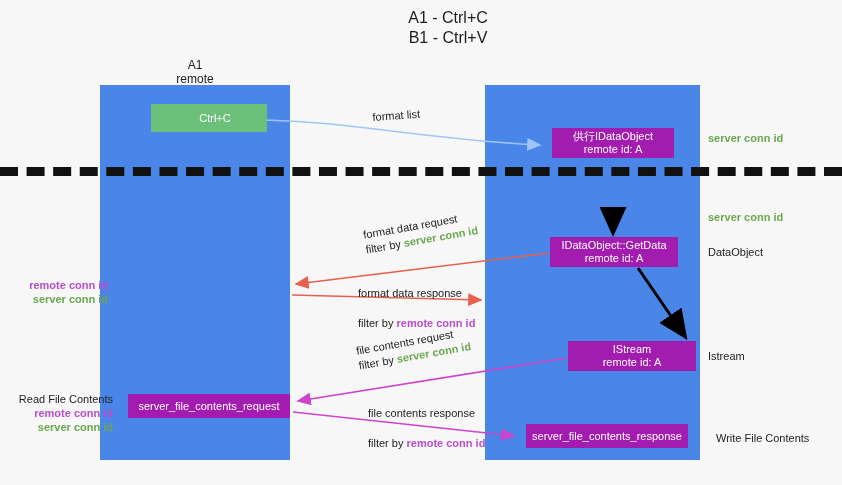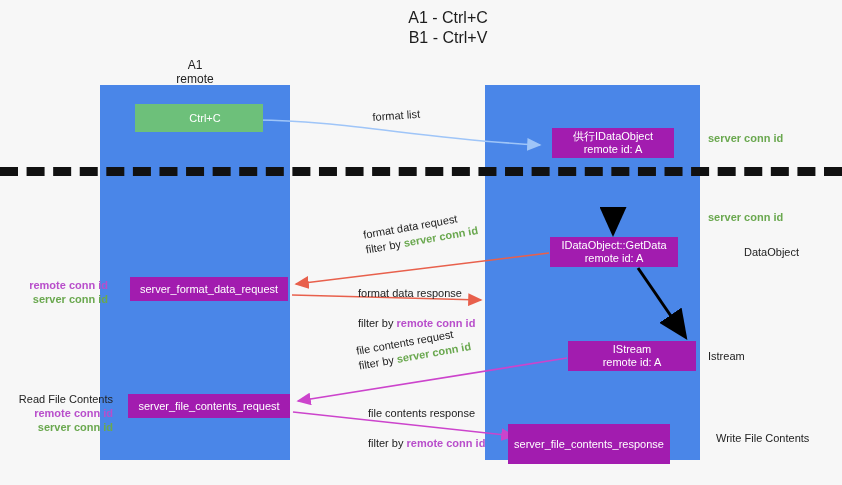--- a/index.html
+++ b/index.html
@@ -50,39 +50,39 @@
     align-items:center;justify-content:center;
     text-align:center;
     font-size:11px;line-height:13px;
     color:#ffffff;
     white-space:pre;
     padding:2px 4px;
   }
   .box.green{background:#6dc07a;}
   .box.orange{background:#a21caf;}
 
-  #box-ctrlc{left:135px;top:104px;width:128px;height:28px;padding-left:16px;}
+  #box-ctrlc{left:151px;top:104px;width:116px;height:28px;padding-left:16px;}
   #box-idataobject{left:552px;top:128px;width:122px;height:30px;}
   #box-ctrlv{left:555px;top:180px;width:118px;height:26px;}
   #box-getdata{left:550px;top:237px;width:128px;height:30px;}
   #box-fmt-req{left:130px;top:277px;width:158px;height:24px;}
   #box-fmt-resp{left:489px;top:288px;width:158px;height:24px;}
   #box-istream{left:568px;top:341px;width:128px;height:30px;}
   #box-file-req{left:128px;top:394px;width:162px;height:24px;}
-  #box-file-resp{left:508px;top:424px;width:162px;height:40px;}
+  #box-file-resp{left:526px;top:424px;width:162px;height:24px;}
 
   
   .note{font-size:11px;line-height:14px;white-space:pre;}
   .green-t{color:#6aa84f;font-weight:bold;}
   .purple-t{color:#b84ecb;font-weight:bold;}
   .dark-t{color:#222;}
 
   #note-srv1{left:708px;top:131px;}
   #note-srv2{left:708px;top:210px;}
-  #note-dataobject{left:708px;top:245px;margin-left:36px;}
+  #note-dataobject{left:708px;top:245px;}
   #note-istream{left:708px;top:349px;}
   #note-write{left:708px;top:431px;margin-left:8px;}
 
   #note-left-1{left:8px;top:278px;width:100px;text-align:right;}
   #note-left-2{left:8px;top:392px;width:105px;text-align:right;}
   #note-left-2 .hdr{color:#222;font-weight:normal;}
 
   
   .elabel{
     font-size:11px;line-height:15px;
@@ -143,21 +143,20 @@
     <path d="M293,412 L514,436" fill="none" stroke="#cc44cc" stroke-width="1.6" marker-end="url(#ah-mag)"></path>
   </svg>
 
   <div id="divider" class="abs"></div>
 
   <div id="box-ctrlc" class="abs box green">Ctrl+C</div>
   <div id="box-idataobject" class="abs box orange">供行IDataObject
 remote id: A</div>
   <div id="box-getdata" class="abs box orange">IDataObject::GetData
 remote id: A</div>
-  <div id="box-fmt-req" class="abs box orange">server_format_data_request</div>
   <div id="box-istream" class="abs box orange">IStream
 remote id: A</div>
   <div id="box-file-req" class="abs box orange">server_file_contents_request</div>
   <div id="box-file-resp" class="abs box orange">server_file_contents_response</div>
 
   <div id="note-srv1" class="abs note green-t">server conn id</div>
   <div id="note-srv2" class="abs note green-t">server conn id</div>
   <div id="note-dataobject" class="abs note dark-t">DataObject</div>
   <div id="note-istream" class="abs note dark-t">Istream</div>
   <div id="note-write" class="abs note dark-t">Write File Contents</div>

